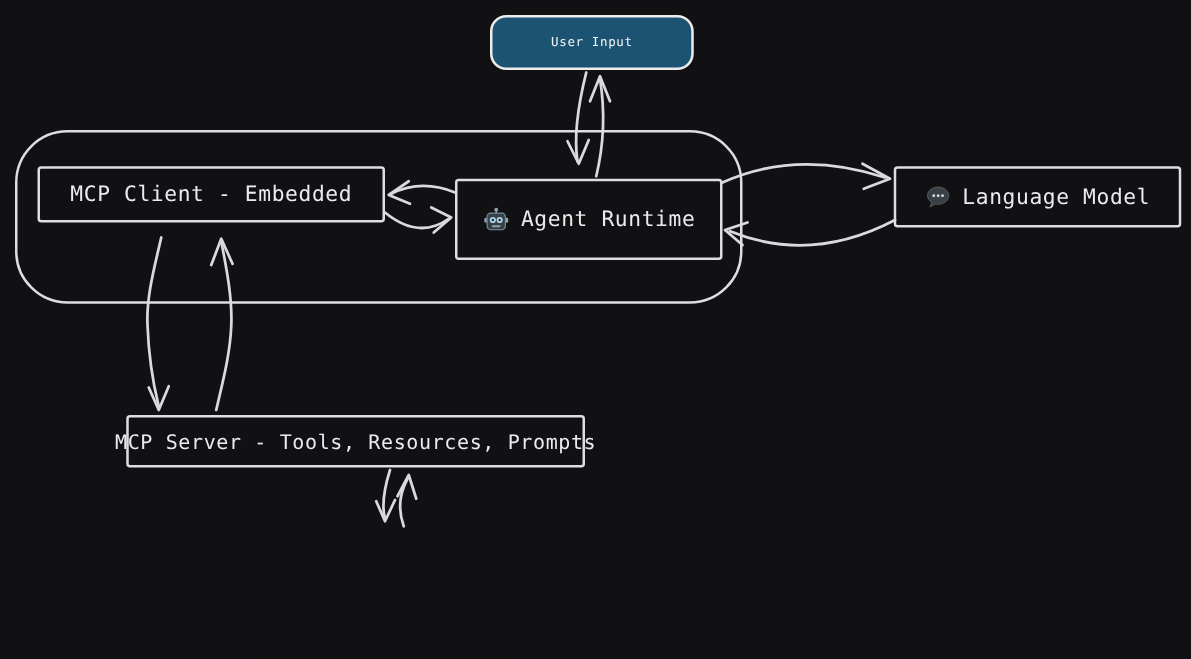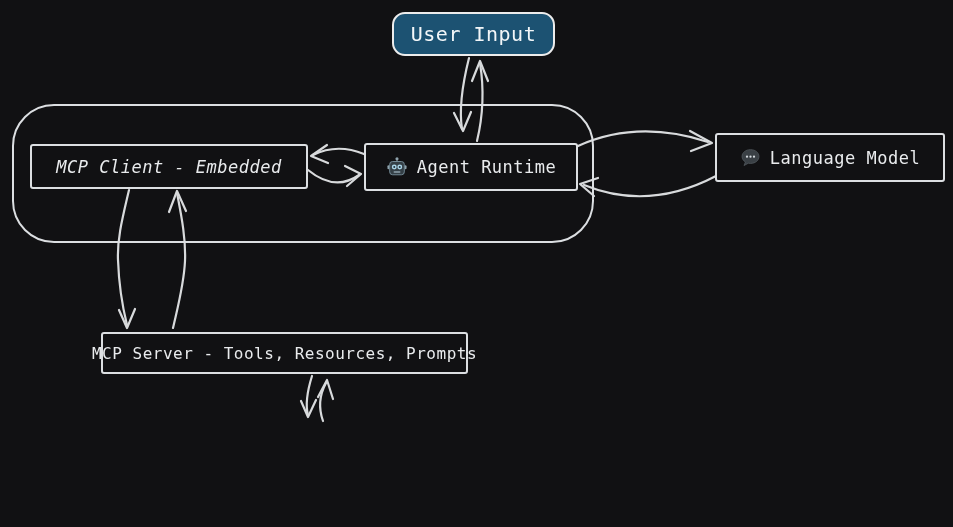--- a/index.html
+++ b/index.html
@@ -13,27 +13,27 @@
   .node{
     position:absolute;box-sizing:border-box;
     border:2px solid #dcdfe2;border-radius:3px;
     display:flex;align-items:center;justify-content:center;gap:9px;
     color:#e9ebed;font-size:17px;letter-spacing:0.5px;white-space:nowrap;
     background:transparent;
   }
   .node .lbl{display:inline-block;}
   .node-user-input{
     left:392px;top:12px;width:163px;height:44px;border-radius:13px;
-    font-size:20px;
+    font-size:10px;
   }
   .node-container{
     left:12px;top:104px;width:582px;height:139px;border-radius:42px;
   }
-  .node-mcp-client{left:30px;top:144px;width:278px;height:45px;font-style:italic;}
-  .node-agent-runtime{left:364px;top:143px;width:214px;height:48px;}
+  .node-mcp-client{left:30px;top:133px;width:278px;height:45px;}
+  .node-agent-runtime{left:364px;top:143px;width:214px;height:65px;}
   .node-language-model{left:715px;top:133px;width:230px;height:49px;}
   .node-mcp-server{left:101px;top:332px;width:367px;height:42px;font-size:16px;}
   .node-external-systems{left:218px;top:425px;width:205px;height:93px;}
   .icon{display:inline-flex;align-items:center;justify-content:center;}
 </style>
 </head>
 <body>
 
 <div class="canvas">
 

